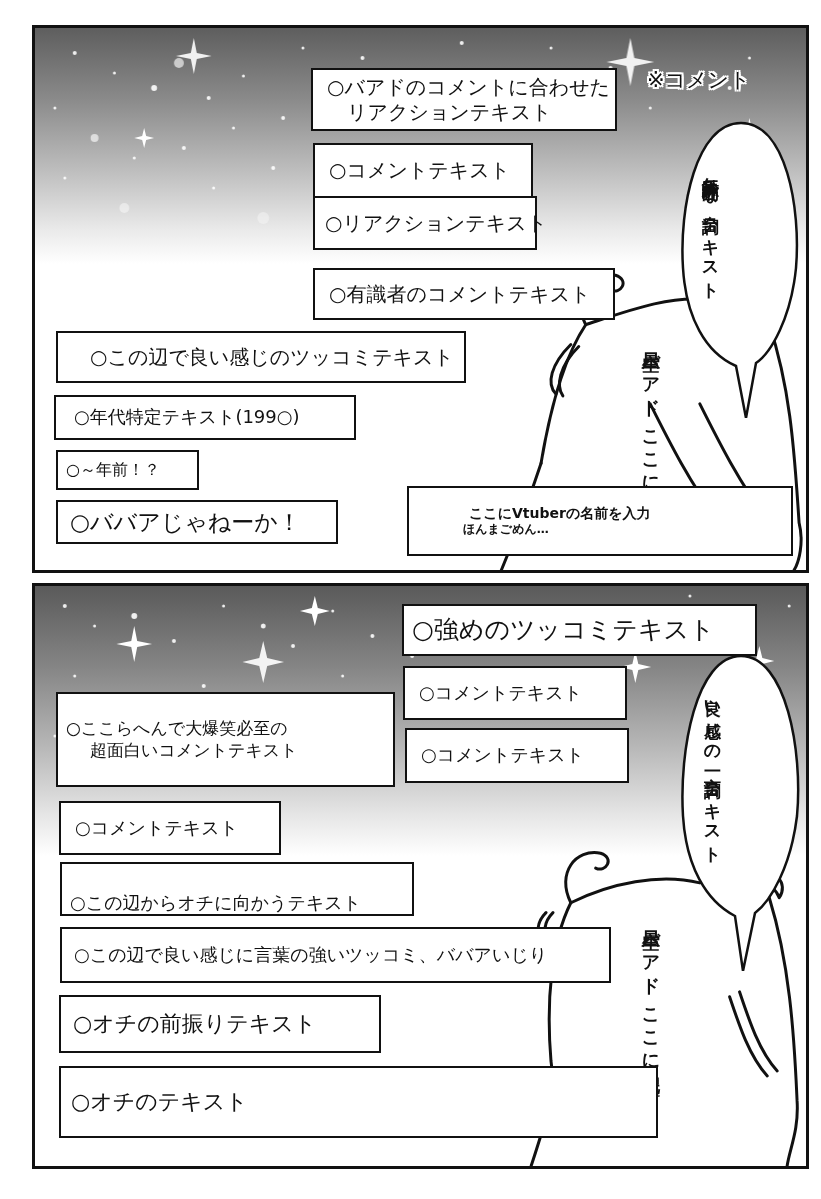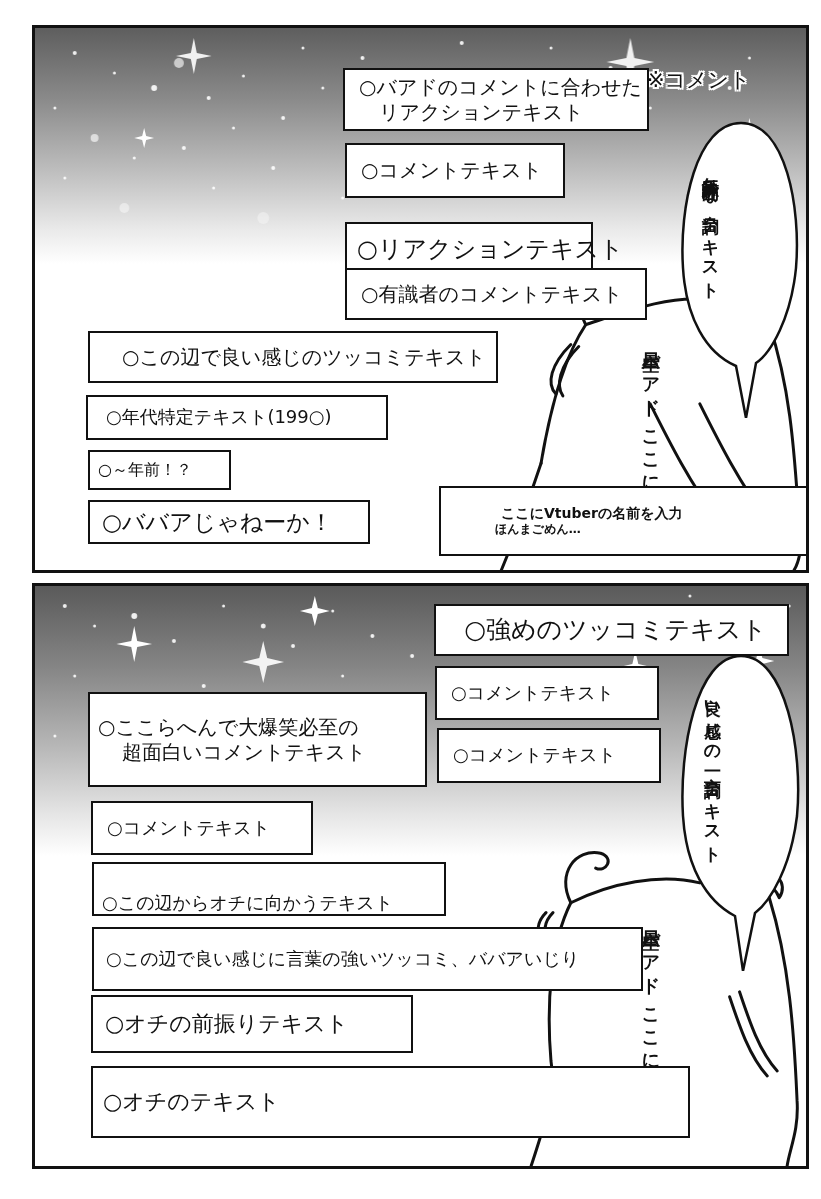--- a/index.html
+++ b/index.html
@@ -9,21 +9,21 @@
   #panel1 { left: 32px; top: 25px; width: 777px; height: 548px; }
   #panel2 { left: 32px; top: 583px; width: 777px; height: 586px; }
   .sky { position: absolute; left: 0; top: 0; right: 0; }
   #panel1 .sky { height: 236px;
     background: linear-gradient(to bottom, #5e5e5e 0%, #8a8a8a 30%, #bdbdbd 60%, #e9e9e9 85%, #ffffff 100%); }
   #panel2 .sky { height: 270px;
     background: linear-gradient(to bottom, #5a5a5a 0%, #858585 30%, #b8b8b8 60%, #e6e6e6 85%, #ffffff 100%); }
   .stars { position: absolute; left: 0; top: 0; width: 100%; height: 100%; }
   .character { position: absolute; left: 0; top: 0; width: 100%; height: 100%; pointer-events: none; }
   .box { position: absolute; background: #fff; border: 2px solid #111; box-sizing: border-box;
-         display: flex; flex-direction: column; justify-content: center; white-space: nowrap; margin-left: 32px; }
+         display: flex; flex-direction: column; justify-content: center; white-space: nowrap; }
   .box span { display: block; line-height: 1.25; }
   .vtext { position: absolute; writing-mode: vertical-rl; font-weight: bold; white-space: nowrap; letter-spacing: 2px; }
   .note { position: absolute; font-weight: normal; font-size: 21px; color: #111;
           text-shadow: -2px -2px 0 #fff, 2px -2px 0 #fff, -2px 2px 0 #fff, 2px 2px 0 #fff, 0 2px 0 #fff, 0 -2px 0 #fff, 2px 0 0 #fff, -2px 0 0 #fff; }
 </style>
 </head>
 <body>
 
 <div class="panel" id="panel1">
   <div class="sky">
@@ -102,21 +102,21 @@
 
   <div class="note" style="left:612px;top:38px;">※コメント</div>
 
   <div class="box" style="left:276px;top:40px;width:306px;height:63px;font-size:20px;padding-left:14px;">
     <span>○バアドのコメントに合わせた</span>
     <span style="padding-left:20px;">リアクションテキスト</span>
   </div>
   <div class="box" style="left:278px;top:115px;width:220px;height:55px;font-size:20px;padding-left:14px;">
     <span>○コメントテキスト</span>
   </div>
-  <div class="box" style="left:278px;top:194px;width:248px;height:54px;font-size:24px;padding-left:10px;">
+  <div class="box" style="left:278px;top:168px;width:224px;height:54px;font-size:20px;padding-left:10px;">
     <span>○リアクションテキスト</span>
   </div>
   <div class="box" style="left:278px;top:240px;width:302px;height:52px;font-size:20px;padding-left:14px;">
     <span>○有識者のコメントテキスト</span>
   </div>
   <div class="box" style="left:21px;top:303px;width:410px;height:52px;font-size:20px;padding-left:32px;">
     <span>○この辺で良い感じのツッコミテキスト</span>
   </div>
   <div class="box" style="left:19px;top:367px;width:302px;height:45px;font-size:18px;padding-left:18px;">
     <span>○年代特定テキスト(199○)</span>
@@ -194,40 +194,40 @@
   <div class="vtext" style="left:666px;top:100px;font-size:17px;line-height:24px;">
     <span>良い感じの</span>
     <span>一言台詞テキスト</span>
   </div>
 
   <div class="vtext" style="left:603px;top:330px;font-size:18px;line-height:26px;">
     <span>星空バアド</span>
     <span>ここに配置</span>
   </div>
 
-  <div class="box" style="left:367px;top:18px;width:355px;height:52px;font-size:25px;padding-left:8px;align-items:center;">
+  <div class="box" style="left:367px;top:18px;width:355px;height:52px;font-size:25px;padding-left:8px;">
     <span>○強めのツッコミテキスト</span>
   </div>
   <div class="box" style="left:368px;top:80px;width:224px;height:54px;font-size:18px;padding-left:14px;">
     <span>○コメントテキスト</span>
   </div>
-  <div class="box" style="left:21px;top:106px;width:339px;height:95px;font-size:20px;padding-left:8px;">
+  <div class="box" style="left:21px;top:106px;width:339px;height:95px;font-size:17px;padding-left:8px;">
     <span>○ここらへんで大爆笑必至の</span>
     <span style="padding-left:24px;">超面白いコメントテキスト</span>
   </div>
   <div class="box" style="left:370px;top:142px;width:224px;height:55px;font-size:18px;padding-left:14px;">
     <span>○コメントテキスト</span>
   </div>
   <div class="box" style="left:24px;top:215px;width:222px;height:54px;font-size:18px;padding-left:14px;">
     <span>○コメントテキスト</span>
   </div>
   <div class="box" style="left:25px;top:276px;width:354px;height:54px;font-size:18px;padding-left:8px;justify-content:flex-end;">
     <span>○この辺からオチに向かうテキスト</span>
   </div>
-  <div class="box" style="left:25px;top:341px;width:551px;height:64px;font-size:18px;padding-left:12px;">
+  <div class="box" style="left:25px;top:341px;width:551px;height:56px;font-size:18px;padding-left:12px;">
     <span>○この辺で良い感じに言葉の強いツッコミ、ババアいじり</span>
   </div>
   <div class="box" style="left:24px;top:409px;width:322px;height:58px;font-size:22px;padding-left:12px;">
     <span>○オチの前振りテキスト</span>
   </div>
   <div class="box" style="left:24px;top:480px;width:599px;height:72px;font-size:22px;padding-left:10px;">
     <span>○オチのテキスト</span>
   </div>
 </div>
 

